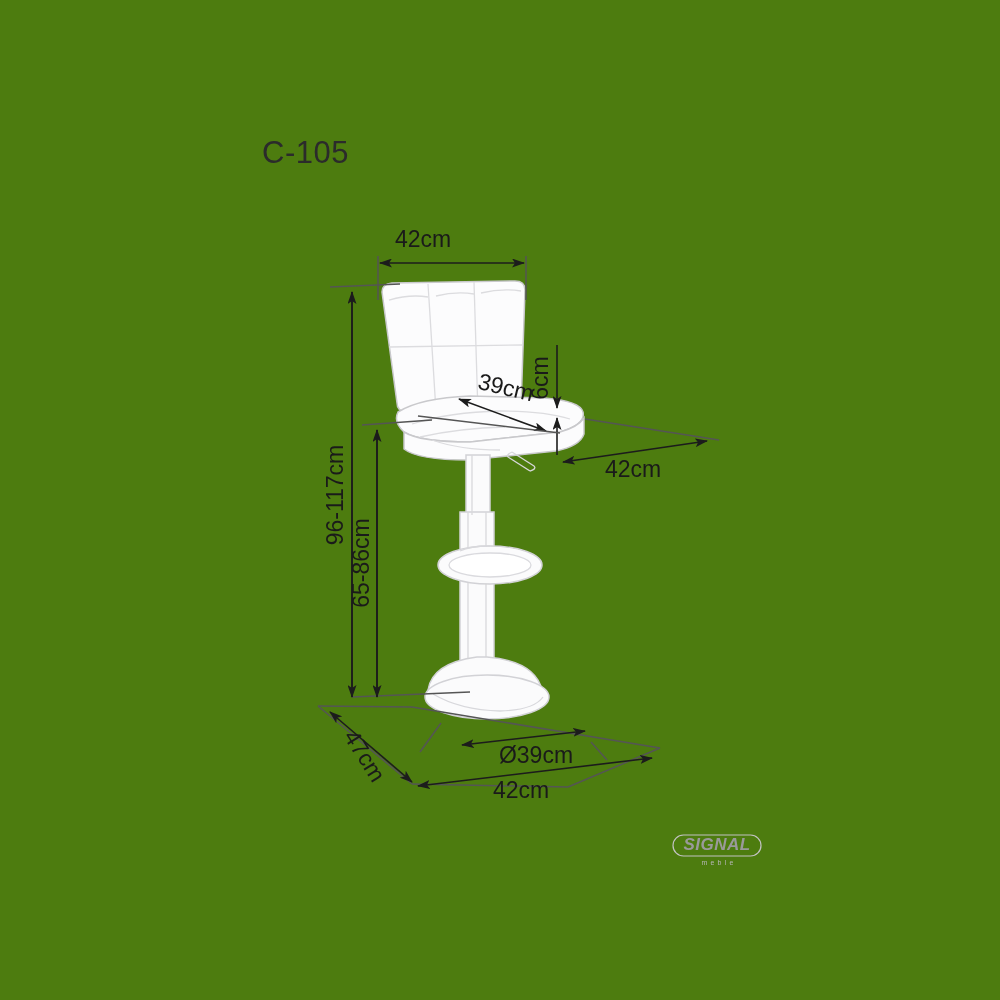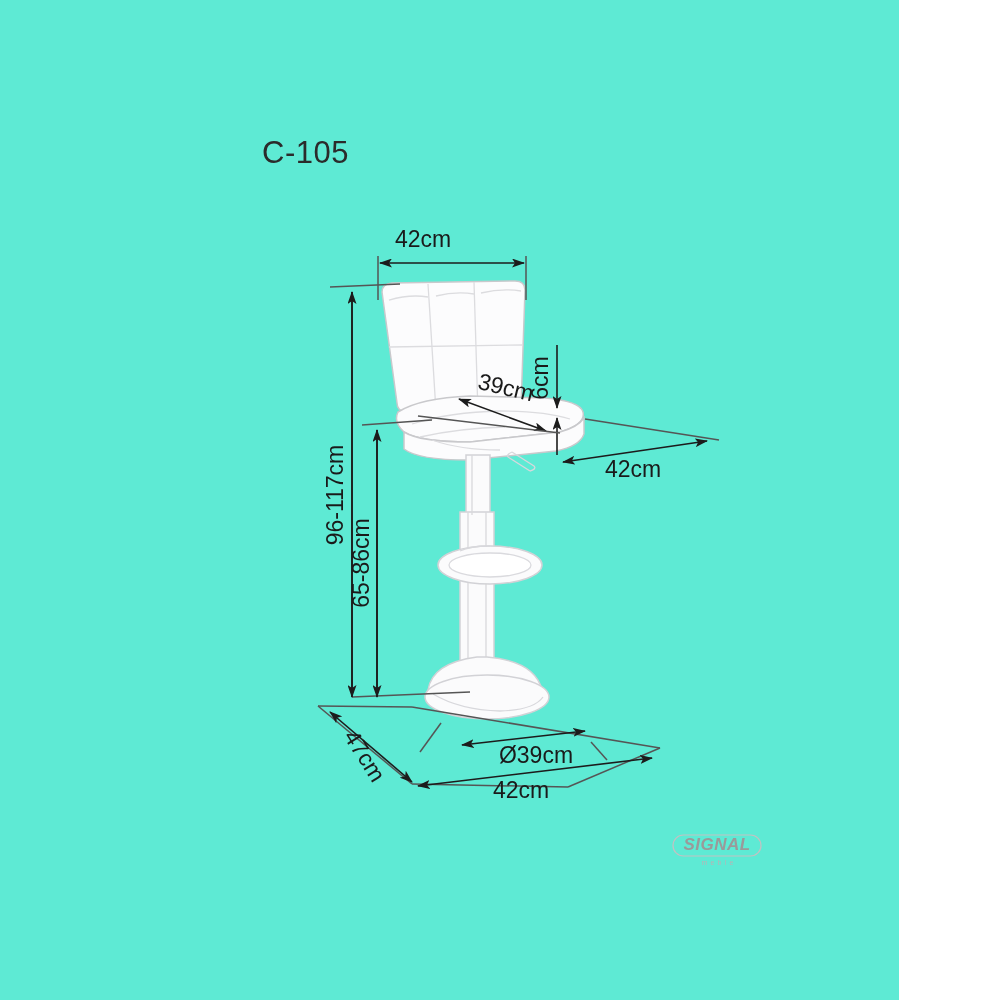--- a/index.html
+++ b/index.html
@@ -9,23 +9,23 @@
     background: #ffffff;
   }
   body {
     width: 1000px;
     height: 1000px;
     font-family: "Liberation Sans", sans-serif;
     overflow: hidden;
   }
   #sheet {
     position: relative;
-    width: 899px;
+    width: 1000px;
     height: 1000px;
-    background: #5eead4;
+    background: #4d7c0f;
   }
   #drawing {
     position: absolute;
     left: 0;
     top: 0;
     width: 1000px;
     height: 1000px;
   }
   .dim-text {
     font-family: "Liberation Sans", sans-serif;

